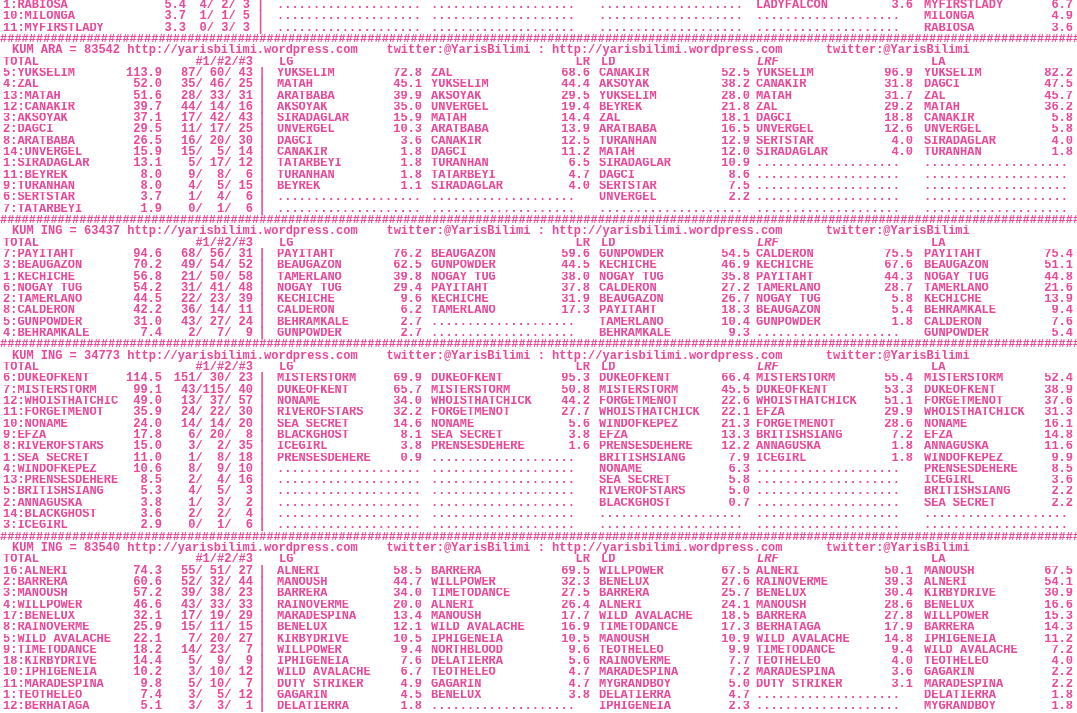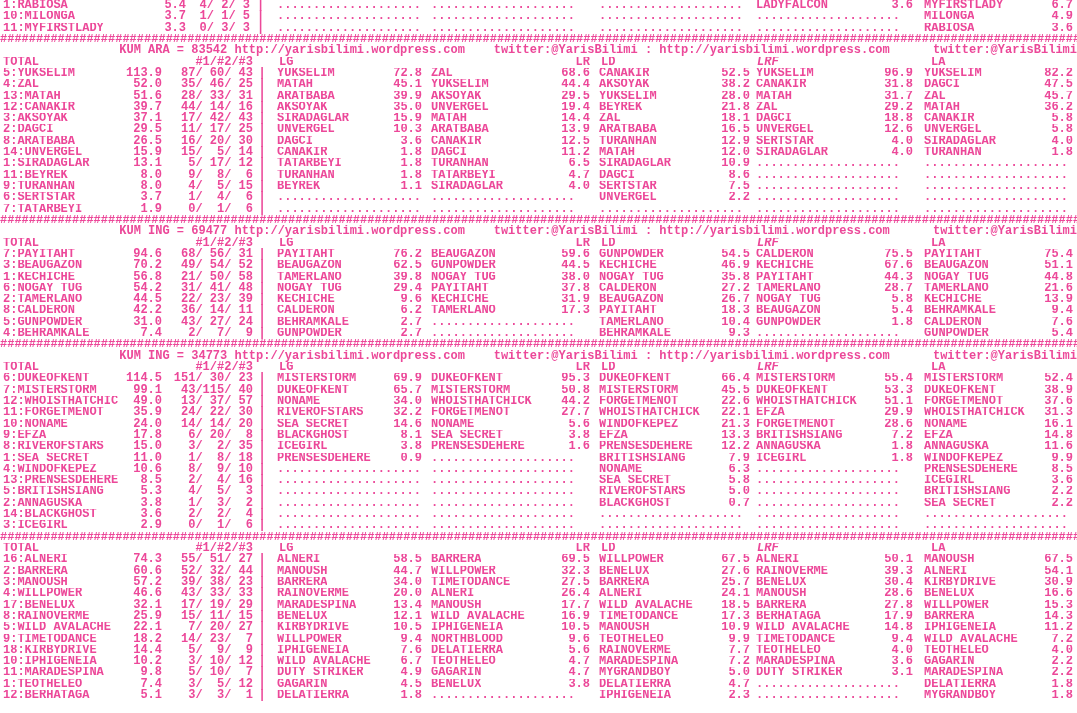--- a/index.html
+++ b/index.html
@@ -5,21 +5,21 @@
   html,body{margin:0;padding:0;}
   body{width:1077px;height:713px;background:#ffffff;overflow:hidden;}
   .page{
     font-family:"Liberation Mono","DejaVu Sans Mono",monospace;
     font-weight:700;
     font-size:12px;
     color:#ec4899;
   }
   .line{height:11.32px;line-height:11.32px;white-space:pre;overflow:visible;}
   .hash{overflow:hidden;letter-spacing:0;}
-  .title{padding-left:3px;text-align:right;}
+  .title{padding-left:12px;}
   .row{display:flex;}
   .cn{width:122px;padding-left:3px;box-sizing:border-box;overflow:hidden;white-space:pre;}
   .ct{width:40px;text-align:right;box-sizing:border-box;}
   .cr{width:91px;text-align:right;box-sizing:border-box;}
   .cs{width:18px;text-align:center;box-sizing:border-box;}
   .sec-top .cn{width:130px;}
   .sec-top .ct{width:56px;}
   .sec-top .cr{width:64px;}
   .sec-top .cs{width:21px;}
   .pair{display:flex;justify-content:space-between;box-sizing:border-box;overflow:hidden;}
@@ -60,21 +60,21 @@
       <div class="line row"><div class="cn">8:ARATBABA</div><div class="ct">26.5</div><div class="cr">16/ 20/ 30</div><div class="cs">|</div><div class="pair lg"><span class="nm">DAĞCI</span><span class="vl">3.6</span></div><div class="pair lr"><span class="nm">CANAKIR</span><span class="vl">12.5</span></div><div class="pair ld"><span class="nm">TURANHAN</span><span class="vl">12.9</span></div><div class="pair lrf"><span class="nm">SERTSTAR</span><span class="vl">4.0</span></div><div class="pair la"><span class="nm">SIRADAĞLAR</span><span class="vl">4.0</span></div></div>
       <div class="line row"><div class="cn">14:ÜNVERGEL</div><div class="ct">15.9</div><div class="cr">15/  5/ 14</div><div class="cs">|</div><div class="pair lg"><span class="nm">CANAKIR</span><span class="vl">1.8</span></div><div class="pair lr"><span class="nm">DAĞCI</span><span class="vl">11.2</span></div><div class="pair ld"><span class="nm">MATAH</span><span class="vl">12.0</span></div><div class="pair lrf"><span class="nm">SIRADAĞLAR</span><span class="vl">4.0</span></div><div class="pair la"><span class="nm">TURANHAN</span><span class="vl">1.8</span></div></div>
       <div class="line row"><div class="cn">1:SIRADAĞLAR</div><div class="ct">13.1</div><div class="cr">5/ 17/ 12</div><div class="cs">|</div><div class="pair lg"><span class="nm">TATARBEYİ</span><span class="vl">1.8</span></div><div class="pair lr"><span class="nm">TURANHAN</span><span class="vl">6.5</span></div><div class="pair ld"><span class="nm">SIRADAĞLAR</span><span class="vl">10.9</span></div><div class="pair lrf"><span class="dots">....................</span></div><div class="pair la"><span class="dots">....................</span></div></div>
       <div class="line row"><div class="cn">11:BEYREK</div><div class="ct">8.0</div><div class="cr">9/  8/  6</div><div class="cs">|</div><div class="pair lg"><span class="nm">TURANHAN</span><span class="vl">1.8</span></div><div class="pair lr"><span class="nm">TATARBEYİ</span><span class="vl">4.7</span></div><div class="pair ld"><span class="nm">DAĞCI</span><span class="vl">8.6</span></div><div class="pair lrf"><span class="dots">....................</span></div><div class="pair la"><span class="dots">....................</span></div></div>
       <div class="line row"><div class="cn">9:TURANHAN</div><div class="ct">8.0</div><div class="cr">4/  5/ 15</div><div class="cs">|</div><div class="pair lg"><span class="nm">BEYREK</span><span class="vl">1.1</span></div><div class="pair lr"><span class="nm">SIRADAĞLAR</span><span class="vl">4.0</span></div><div class="pair ld"><span class="nm">SERTSTAR</span><span class="vl">7.5</span></div><div class="pair lrf"><span class="dots">....................</span></div><div class="pair la"><span class="dots">....................</span></div></div>
       <div class="line row"><div class="cn">6:SERTSTAR</div><div class="ct">3.7</div><div class="cr">1/  4/  6</div><div class="cs">|</div><div class="pair lg"><span class="dots">....................</span></div><div class="pair lr"><span class="dots">....................</span></div><div class="pair ld"><span class="nm">ÜNVERGEL</span><span class="vl">2.2</span></div><div class="pair lrf"><span class="dots">....................</span></div><div class="pair la"><span class="dots">....................</span></div></div>
       <div class="line row"><div class="cn">7:TATARBEYİ</div><div class="ct">1.9</div><div class="cr">0/  1/  6</div><div class="cs">|</div><div class="pair lg"><span class="dots">....................</span></div><div class="pair lr"><span class="dots">....................</span></div><div class="pair ld"><span class="dots">....................</span></div><div class="pair lrf"><span class="dots">....................</span></div><div class="pair la"><span class="dots">....................</span></div></div>
     </section>
     <div class="line hash">######################################################################################################################################################</div>
     <section class="sec">
-      <div class="line title">KUM ING = 69477 http://yarisbilimi.wordpress.com    twitter:@YarisBilimi : http://yarisbilimi.wordpress.com      twitter:@YarisBilimi</div>
+      <div class="line title">KUM ING = 63437 http://yarisbilimi.wordpress.com    twitter:@YarisBilimi : http://yarisbilimi.wordpress.com      twitter:@YarisBilimi</div>
       <div class="line row"><div class="cn">TOTAL</div><div class="ct"></div><div class="cr">#1/#2/#3</div><div class="cs"></div><div class="pair hdr lg">LG</div><div class="pair hdr lr">LR</div><div class="pair hdr ld">LD</div><div class="pair hdr lrf">LRF</div><div class="pair hdr la">LA</div></div>
       <div class="line row"><div class="cn">7:PAYİTAHT</div><div class="ct">94.6</div><div class="cr">68/ 56/ 31</div><div class="cs">|</div><div class="pair lg"><span class="nm">PAYİTAHT</span><span class="vl">76.2</span></div><div class="pair lr"><span class="nm">BEAUGAZON</span><span class="vl">59.6</span></div><div class="pair ld"><span class="nm">GUNPOWDER</span><span class="vl">54.5</span></div><div class="pair lrf"><span class="nm">CALDERON</span><span class="vl">75.5</span></div><div class="pair la"><span class="nm">PAYİTAHT</span><span class="vl">75.4</span></div></div>
       <div class="line row"><div class="cn">3:BEAUGAZON</div><div class="ct">70.2</div><div class="cr">49/ 54/ 52</div><div class="cs">|</div><div class="pair lg"><span class="nm">BEAUGAZON</span><span class="vl">62.5</span></div><div class="pair lr"><span class="nm">GUNPOWDER</span><span class="vl">44.5</span></div><div class="pair ld"><span class="nm">KECHICHE</span><span class="vl">46.9</span></div><div class="pair lrf"><span class="nm">KECHICHE</span><span class="vl">67.6</span></div><div class="pair la"><span class="nm">BEAUGAZON</span><span class="vl">51.1</span></div></div>
       <div class="line row"><div class="cn">1:KECHICHE</div><div class="ct">56.8</div><div class="cr">21/ 50/ 58</div><div class="cs">|</div><div class="pair lg"><span class="nm">TAMERLANO</span><span class="vl">39.8</span></div><div class="pair lr"><span class="nm">NOGAY TUĞ</span><span class="vl">38.0</span></div><div class="pair ld"><span class="nm">NOGAY TUĞ</span><span class="vl">35.8</span></div><div class="pair lrf"><span class="nm">PAYİTAHT</span><span class="vl">44.3</span></div><div class="pair la"><span class="nm">NOGAY TUĞ</span><span class="vl">44.8</span></div></div>
       <div class="line row"><div class="cn">6:NOGAY TUĞ</div><div class="ct">54.2</div><div class="cr">31/ 41/ 48</div><div class="cs">|</div><div class="pair lg"><span class="nm">NOGAY TUĞ</span><span class="vl">29.4</span></div><div class="pair lr"><span class="nm">PAYİTAHT</span><span class="vl">37.8</span></div><div class="pair ld"><span class="nm">CALDERON</span><span class="vl">27.2</span></div><div class="pair lrf"><span class="nm">TAMERLANO</span><span class="vl">28.7</span></div><div class="pair la"><span class="nm">TAMERLANO</span><span class="vl">21.6</span></div></div>
       <div class="line row"><div class="cn">2:TAMERLANO</div><div class="ct">44.5</div><div class="cr">22/ 23/ 39</div><div class="cs">|</div><div class="pair lg"><span class="nm">KECHICHE</span><span class="vl">9.6</span></div><div class="pair lr"><span class="nm">KECHICHE</span><span class="vl">31.9</span></div><div class="pair ld"><span class="nm">BEAUGAZON</span><span class="vl">26.7</span></div><div class="pair lrf"><span class="nm">NOGAY TUĞ</span><span class="vl">5.8</span></div><div class="pair la"><span class="nm">KECHICHE</span><span class="vl">13.9</span></div></div>
       <div class="line row"><div class="cn">8:CALDERON</div><div class="ct">42.2</div><div class="cr">36/ 14/ 11</div><div class="cs">|</div><div class="pair lg"><span class="nm">CALDERON</span><span class="vl">6.2</span></div><div class="pair lr"><span class="nm">TAMERLANO</span><span class="vl">17.3</span></div><div class="pair ld"><span class="nm">PAYİTAHT</span><span class="vl">18.3</span></div><div class="pair lrf"><span class="nm">BEAUGAZON</span><span class="vl">5.4</span></div><div class="pair la"><span class="nm">BEHRAMKALE</span><span class="vl">9.4</span></div></div>
       <div class="line row"><div class="cn">5:GUNPOWDER</div><div class="ct">31.0</div><div class="cr">43/ 27/ 24</div><div class="cs">|</div><div class="pair lg"><span class="nm">BEHRAMKALE</span><span class="vl">2.7</span></div><div class="pair lr"><span class="dots">....................</span></div><div class="pair ld"><span class="nm">TAMERLANO</span><span class="vl">10.4</span></div><div class="pair lrf"><span class="nm">GUNPOWDER</span><span class="vl">1.8</span></div><div class="pair la"><span class="nm">CALDERON</span><span class="vl">7.6</span></div></div>
       <div class="line row"><div class="cn">4:BEHRAMKALE</div><div class="ct">7.4</div><div class="cr">2/  7/  9</div><div class="cs">|</div><div class="pair lg"><span class="nm">GUNPOWDER</span><span class="vl">2.7</span></div><div class="pair lr"><span class="dots">....................</span></div><div class="pair ld"><span class="nm">BEHRAMKALE</span><span class="vl">9.3</span></div><div class="pair lrf"><span class="dots">....................</span></div><div class="pair la"><span class="nm">GUNPOWDER</span><span class="vl">5.4</span></div></div>
     </section>
@@ -92,20 +92,21 @@
       <div class="line row"><div class="cn">1:SEA SECRET</div><div class="ct">11.0</div><div class="cr">1/  8/ 18</div><div class="cs">|</div><div class="pair lg"><span class="nm">PRENSESDEHERE</span><span class="vl">0.9</span></div><div class="pair lr"><span class="dots">....................</span></div><div class="pair ld"><span class="nm">BRITISHSIANG</span><span class="vl">7.9</span></div><div class="pair lrf"><span class="nm">ICEGIRL</span><span class="vl">1.8</span></div><div class="pair la"><span class="nm">WINDOFKEPEZ</span><span class="vl">9.9</span></div></div>
       <div class="line row"><div class="cn">4:WINDOFKEPEZ</div><div class="ct">10.6</div><div class="cr">8/  9/ 10</div><div class="cs">|</div><div class="pair lg"><span class="dots">....................</span></div><div class="pair lr"><span class="dots">....................</span></div><div class="pair ld"><span class="nm">NONAME</span><span class="vl">6.3</span></div><div class="pair lrf"><span class="dots">....................</span></div><div class="pair la"><span class="nm">PRENSESDEHERE</span><span class="vl">8.5</span></div></div>
       <div class="line row"><div class="cn">13:PRENSESDEHERE</div><div class="ct">8.5</div><div class="cr">2/  4/ 16</div><div class="cs">|</div><div class="pair lg"><span class="dots">....................</span></div><div class="pair lr"><span class="dots">....................</span></div><div class="pair ld"><span class="nm">SEA SECRET</span><span class="vl">5.8</span></div><div class="pair lrf"><span class="dots">....................</span></div><div class="pair la"><span class="nm">ICEGIRL</span><span class="vl">3.6</span></div></div>
       <div class="line row"><div class="cn">5:BRITISHSIANG</div><div class="ct">5.3</div><div class="cr">4/  5/  3</div><div class="cs">|</div><div class="pair lg"><span class="dots">....................</span></div><div class="pair lr"><span class="dots">....................</span></div><div class="pair ld"><span class="nm">RIVEROFSTARS</span><span class="vl">5.0</span></div><div class="pair lrf"><span class="dots">....................</span></div><div class="pair la"><span class="nm">BRITISHSIANG</span><span class="vl">2.2</span></div></div>
       <div class="line row"><div class="cn">2:ANNAGUSKA</div><div class="ct">3.8</div><div class="cr">1/  3/  2</div><div class="cs">|</div><div class="pair lg"><span class="dots">....................</span></div><div class="pair lr"><span class="dots">....................</span></div><div class="pair ld"><span class="nm">BLACKGHOST</span><span class="vl">0.7</span></div><div class="pair lrf"><span class="dots">....................</span></div><div class="pair la"><span class="nm">SEA SECRET</span><span class="vl">2.2</span></div></div>
       <div class="line row"><div class="cn">14:BLACKGHOST</div><div class="ct">3.6</div><div class="cr">2/  2/  4</div><div class="cs">|</div><div class="pair lg"><span class="dots">....................</span></div><div class="pair lr"><span class="dots">....................</span></div><div class="pair ld"><span class="dots">....................</span></div><div class="pair lrf"><span class="dots">....................</span></div><div class="pair la"><span class="dots">....................</span></div></div>
       <div class="line row"><div class="cn">3:ICEGIRL</div><div class="ct">2.9</div><div class="cr">0/  1/  6</div><div class="cs">|</div><div class="pair lg"><span class="dots">....................</span></div><div class="pair lr"><span class="dots">....................</span></div><div class="pair ld"><span class="dots">....................</span></div><div class="pair lrf"><span class="dots">....................</span></div><div class="pair la"><span class="dots">....................</span></div></div>
     </section>
     <div class="line hash">######################################################################################################################################################</div>
     <section class="sec">
+      <div class="line title">KUM ING = 83540 http://yarisbilimi.wordpress.com    twitter:@YarisBilimi : http://yarisbilimi.wordpress.com      twitter:@YarisBilimi</div>
       <div class="line row"><div class="cn">TOTAL</div><div class="ct"></div><div class="cr">#1/#2/#3</div><div class="cs"></div><div class="pair hdr lg">LG</div><div class="pair hdr lr">LR</div><div class="pair hdr ld">LD</div><div class="pair hdr lrf">LRF</div><div class="pair hdr la">LA</div></div>
       <div class="line row"><div class="cn">16:ALNERİ</div><div class="ct">74.3</div><div class="cr">55/ 51/ 27</div><div class="cs">|</div><div class="pair lg"><span class="nm">ALNERİ</span><span class="vl">58.5</span></div><div class="pair lr"><span class="nm">BARRERA</span><span class="vl">69.5</span></div><div class="pair ld"><span class="nm">WILLPOWER</span><span class="vl">67.5</span></div><div class="pair lrf"><span class="nm">ALNERİ</span><span class="vl">50.1</span></div><div class="pair la"><span class="nm">MANOUSH</span><span class="vl">67.5</span></div></div>
       <div class="line row"><div class="cn">2:BARRERA</div><div class="ct">60.6</div><div class="cr">52/ 32/ 44</div><div class="cs">|</div><div class="pair lg"><span class="nm">MANOUSH</span><span class="vl">44.7</span></div><div class="pair lr"><span class="nm">WILLPOWER</span><span class="vl">32.3</span></div><div class="pair ld"><span class="nm">BENELUX</span><span class="vl">27.6</span></div><div class="pair lrf"><span class="nm">RAINOVERME</span><span class="vl">39.3</span></div><div class="pair la"><span class="nm">ALNERİ</span><span class="vl">54.1</span></div></div>
       <div class="line row"><div class="cn">3:MANOUSH</div><div class="ct">57.2</div><div class="cr">39/ 38/ 23</div><div class="cs">|</div><div class="pair lg"><span class="nm">BARRERA</span><span class="vl">34.0</span></div><div class="pair lr"><span class="nm">TIMETODANCE</span><span class="vl">27.5</span></div><div class="pair ld"><span class="nm">BARRERA</span><span class="vl">25.7</span></div><div class="pair lrf"><span class="nm">BENELUX</span><span class="vl">30.4</span></div><div class="pair la"><span class="nm">KIRBYDRIVE</span><span class="vl">30.9</span></div></div>
       <div class="line row"><div class="cn">4:WILLPOWER</div><div class="ct">46.6</div><div class="cr">43/ 33/ 33</div><div class="cs">|</div><div class="pair lg"><span class="nm">RAINOVERME</span><span class="vl">20.0</span></div><div class="pair lr"><span class="nm">ALNERİ</span><span class="vl">26.4</span></div><div class="pair ld"><span class="nm">ALNERİ</span><span class="vl">24.1</span></div><div class="pair lrf"><span class="nm">MANOUSH</span><span class="vl">28.6</span></div><div class="pair la"><span class="nm">BENELUX</span><span class="vl">16.6</span></div></div>
       <div class="line row"><div class="cn">17:BENELUX</div><div class="ct">32.1</div><div class="cr">17/ 19/ 29</div><div class="cs">|</div><div class="pair lg"><span class="nm">MARADESPINA</span><span class="vl">13.4</span></div><div class="pair lr"><span class="nm">MANOUSH</span><span class="vl">17.7</span></div><div class="pair ld"><span class="nm">WILD AVALACHE</span><span class="vl">18.5</span></div><div class="pair lrf"><span class="nm">BARRERA</span><span class="vl">27.8</span></div><div class="pair la"><span class="nm">WILLPOWER</span><span class="vl">15.3</span></div></div>
       <div class="line row"><div class="cn">8:RAINOVERME</div><div class="ct">25.9</div><div class="cr">15/ 11/ 15</div><div class="cs">|</div><div class="pair lg"><span class="nm">BENELUX</span><span class="vl">12.1</span></div><div class="pair lr"><span class="nm">WILD AVALACHE</span><span class="vl">16.9</span></div><div class="pair ld"><span class="nm">TIMETODANCE</span><span class="vl">17.3</span></div><div class="pair lrf"><span class="nm">BERHATAĞA</span><span class="vl">17.9</span></div><div class="pair la"><span class="nm">BARRERA</span><span class="vl">14.3</span></div></div>
       <div class="line row"><div class="cn">5:WILD AVALACHE</div><div class="ct">22.1</div><div class="cr">7/ 20/ 27</div><div class="cs">|</div><div class="pair lg"><span class="nm">KIRBYDRIVE</span><span class="vl">10.5</span></div><div class="pair lr"><span class="nm">IPHIGENEIA</span><span class="vl">10.5</span></div><div class="pair ld"><span class="nm">MANOUSH</span><span class="vl">10.9</span></div><div class="pair lrf"><span class="nm">WILD AVALACHE</span><span class="vl">14.8</span></div><div class="pair la"><span class="nm">IPHIGENEIA</span><span class="vl">11.2</span></div></div>
       <div class="line row"><div class="cn">9:TİMETODANCE</div><div class="ct">18.2</div><div class="cr">14/ 23/  7</div><div class="cs">|</div><div class="pair lg"><span class="nm">WILLPOWER</span><span class="vl">9.4</span></div><div class="pair lr"><span class="nm">NORTHBLOOD</span><span class="vl">9.6</span></div><div class="pair ld"><span class="nm">TEOTHELEO</span><span class="vl">9.9</span></div><div class="pair lrf"><span class="nm">TIMETODANCE</span><span class="vl">9.4</span></div><div class="pair la"><span class="nm">WILD AVALACHE</span><span class="vl">7.2</span></div></div>
       <div class="line row"><div class="cn">18:KIRBYDRIVE</div><div class="ct">14.4</div><div class="cr">5/  9/  9</div><div class="cs">|</div><div class="pair lg"><span class="nm">IPHIGENEIA</span><span class="vl">7.6</span></div><div class="pair lr"><span class="nm">DELATIERRA</span><span class="vl">5.6</span></div><div class="pair ld"><span class="nm">RAINOVERME</span><span class="vl">7.7</span></div><div class="pair lrf"><span class="nm">TEOTHELEO</span><span class="vl">4.0</span></div><div class="pair la"><span class="nm">TEOTHELEO</span><span class="vl">4.0</span></div></div>

